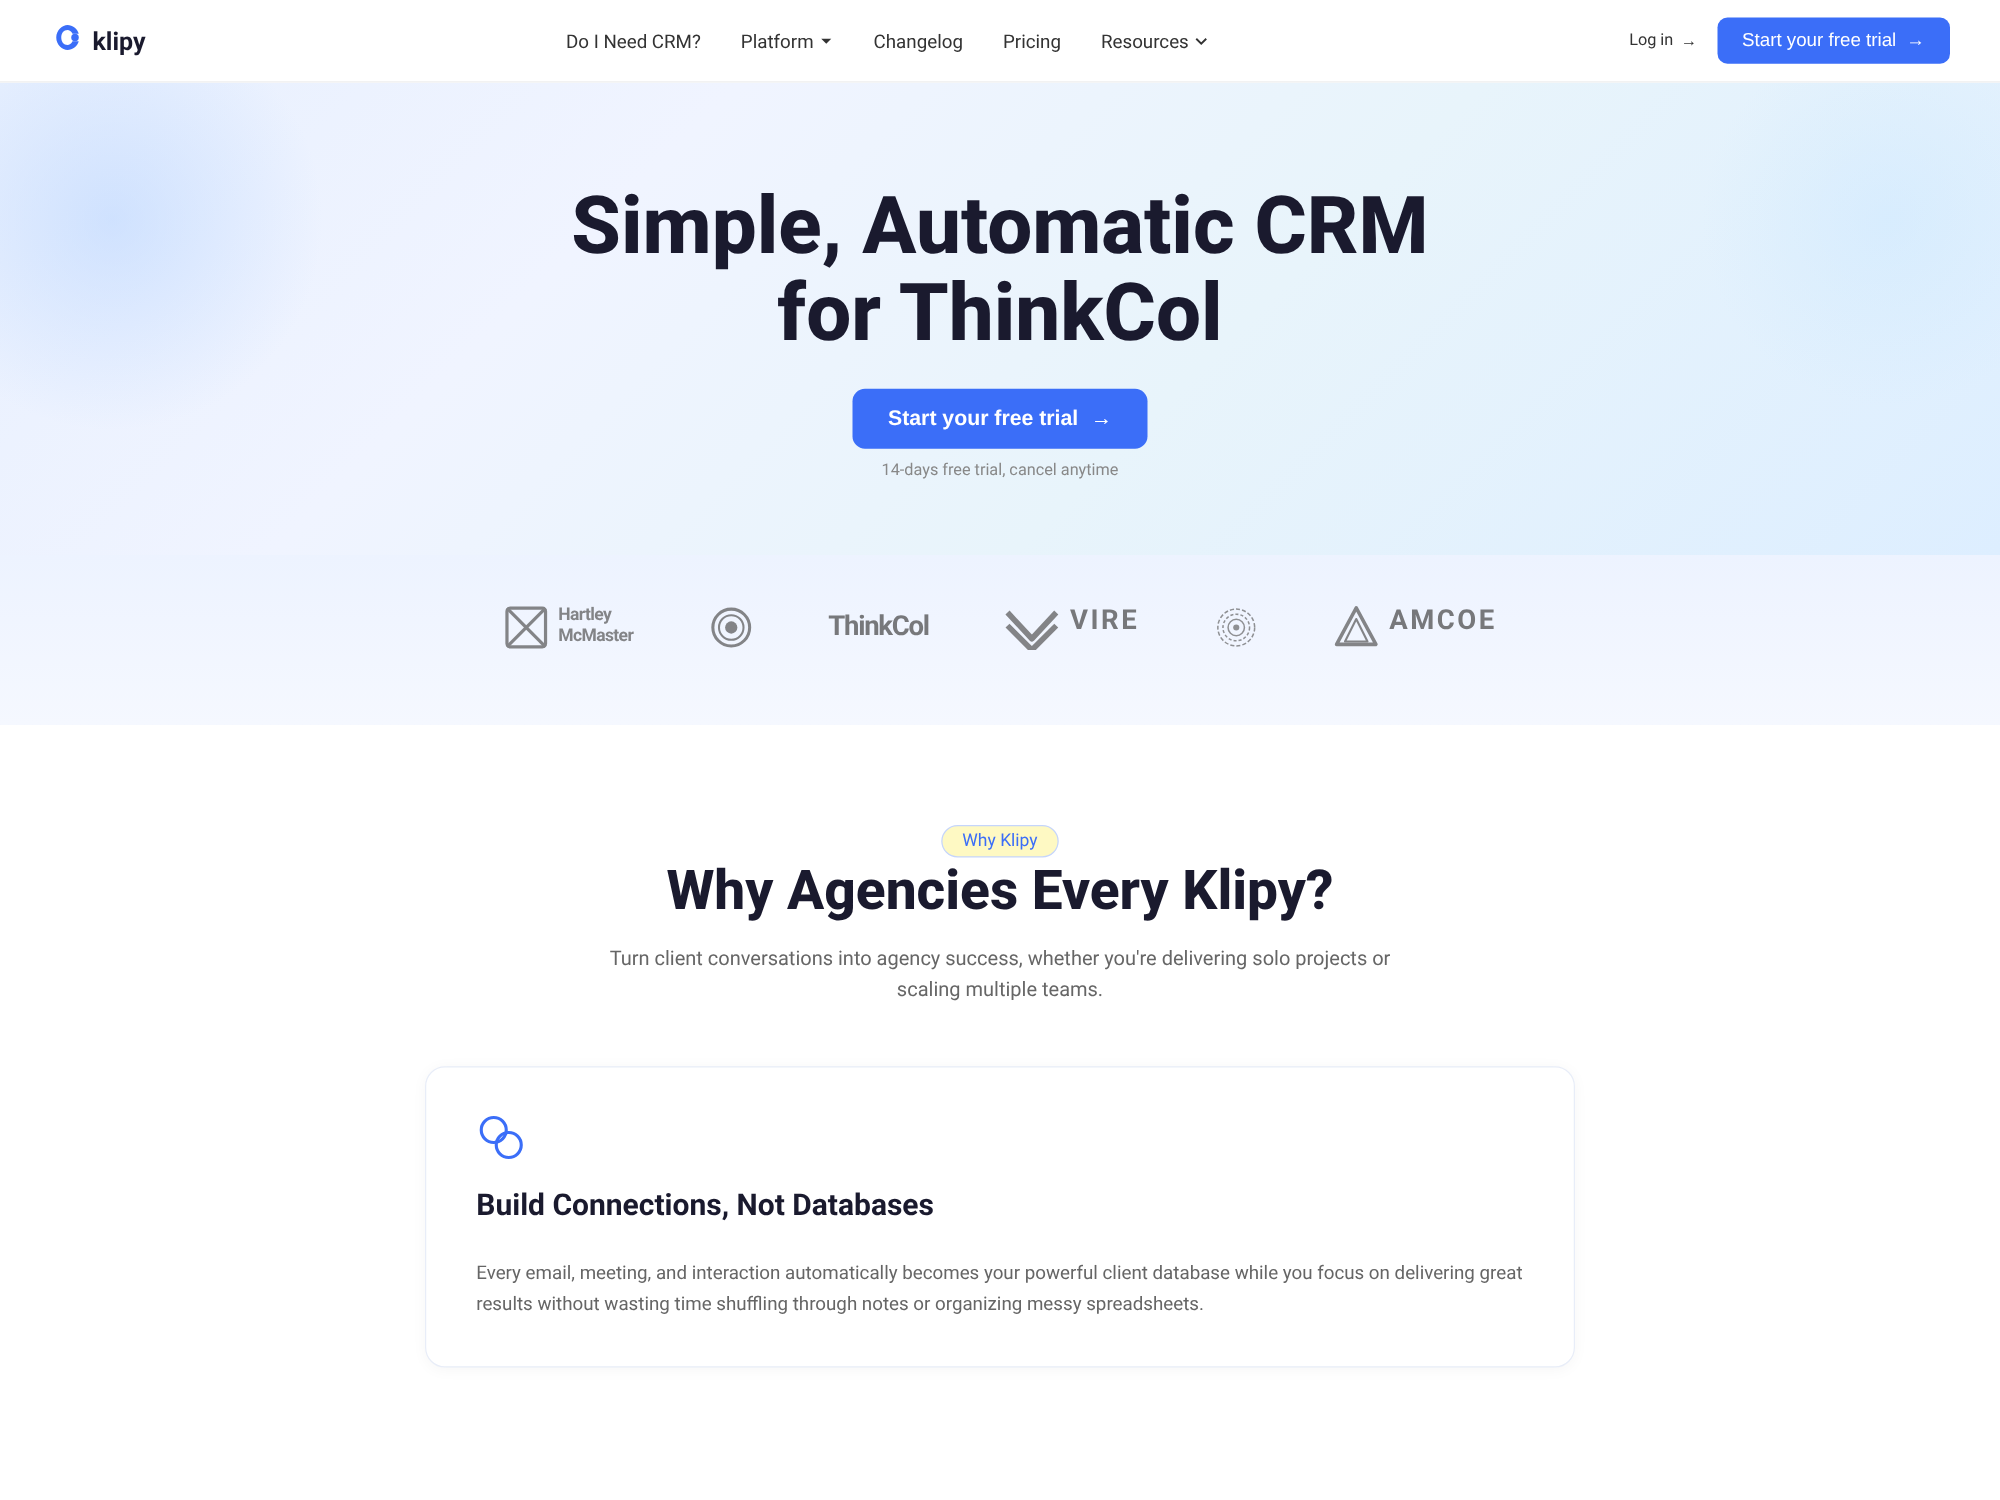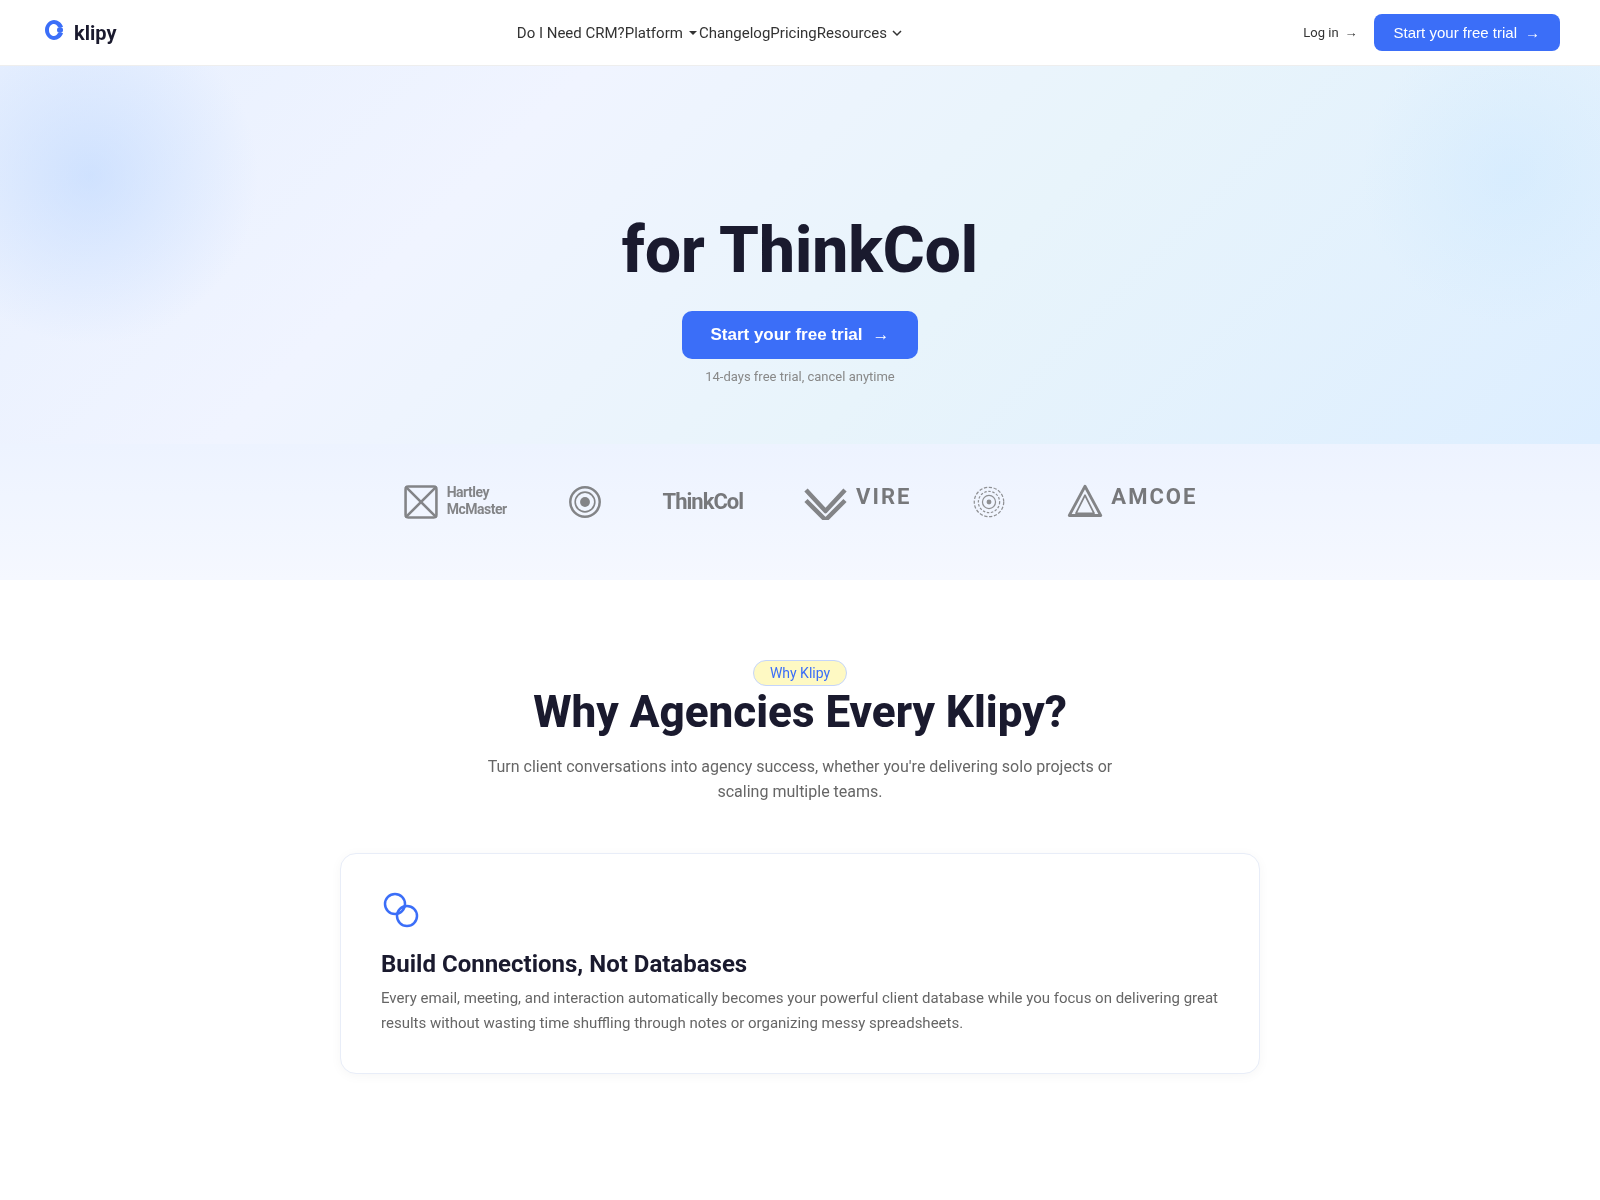--- a/index.html
+++ b/index.html
@@ -9,21 +9,21 @@
     nav {
       display: flex; align-items: center; justify-content: space-between;
       padding: 0 40px; height: 66px;
       background: rgba(255,255,255,0.95);
       border-bottom: 1px solid #eee;
       position: sticky; top: 0; z-index: 100;
     }
     .nav-logo { display: flex; align-items: center; gap: 6px; text-decoration: none; justify-content: flex-end; }
     .nav-logo-icon { color: #3b6ef8; font-size: 22px; }
     .nav-logo-text { font-size: 20px; font-weight: 700; color: #1a1a2e; }
-    .nav-links { display: flex; align-items: center; }
+    .nav-links { display: flex; align-items: center; gap: 32px; }
     .nav-link { font-size: 15px; color: #333; text-decoration: none; cursor: pointer; display: flex; align-items: center; gap: 4px; }
     .nav-link svg { width: 12px; height: 12px; }
     .nav-actions { display: flex; align-items: center; gap: 16px; }
     .btn-login { font-size: 13px; color: #333; text-decoration: none; cursor: pointer; display: flex; align-items: center; gap: 6px; }
     .btn-trial {
       background: #3b6ef8; color: #fff; border: none; border-radius: 8px;
       padding: 10px 20px; font-size: 15px; font-weight: 500; cursor: pointer;
       display: flex; align-items: center; gap: 8px;
     }
 
@@ -79,21 +79,21 @@
     .section-subtitle { font-size: 16px; color: #666; max-width: 640px; margin: 0 auto 48px; line-height: 1.6; }
 
     
     .feature-card {
       max-width: 920px; margin: 0 auto;
       background: #fff; border: 1px solid #e8edf8; border-radius: 16px;
       padding: 36px 40px; text-align: left;
       box-shadow: 0 2px 12px rgba(0,0,0,0.04);
     }
     .feature-card-icon { margin-bottom: 16px; }
-    .feature-card-title { font-size: 24px; font-weight: 700; color: #1a1a2e; margin-bottom: 8px; }
+    .feature-card-title { font-size: 24px; font-weight: 700; color: #1a1a2e; margin-bottom: 28px; }
     .feature-card-text { font-size: 15px; color: #666; line-height: 1.7; }
   </style>
 </head>
 <body>
 
 <nav>
   <a class="nav-logo" href="#">
     <span class="nav-logo-icon">
       <svg width="28" height="28" viewBox="0 0 28 28" fill="none">
         <path d="M5 14 C5 8 10 4 14 4 C18 4 22 7 23 11 L18 11 C17 9 15.5 8 14 8 C11 8 9 10.5 9 14 C9 17.5 11 20 14 20 C15.5 20 17 19 18 17 L23 17 C22 21 18 24 14 24 C10 24 5 20 5 14Z" fill="#3b6ef8"></path>
@@ -135,21 +135,21 @@
     <button class="btn-trial">
       <span>Start your free trial</span>
       <span>→</span>
     </button>
   </div>
 </nav>
 
 <section class="hero">
   <div class="hero-content">
     <h1 class="hero-title">
-      <br>
+      <span>Simple, Automatic CRM</span><br>
       <span>for ThinkCol</span>
     </h1>
     <button class="btn-hero-trial">
       <span>Start your free trial</span>
       <span>→</span>
     </button>
     <p class="hero-free-trial-text">14-days free trial, cancel anytime</p>
   </div>
 </section>
 

